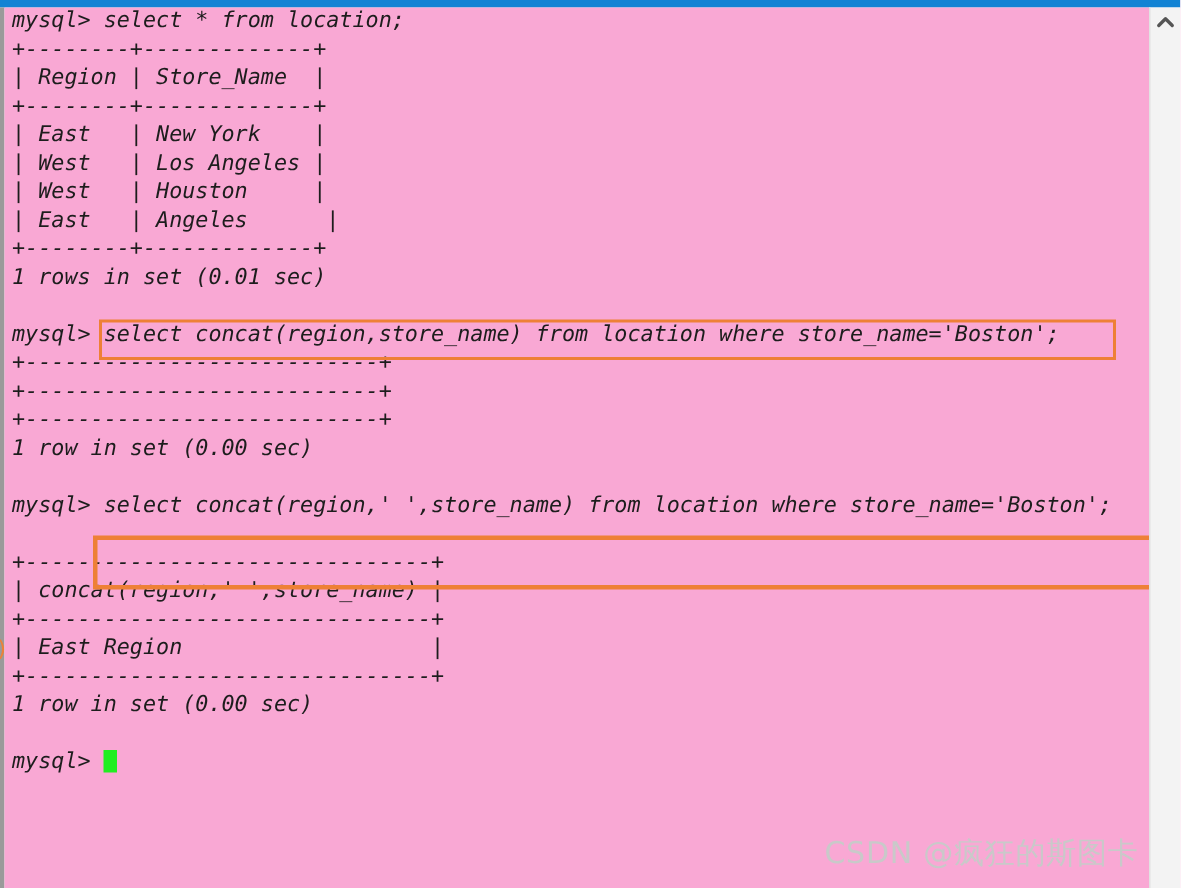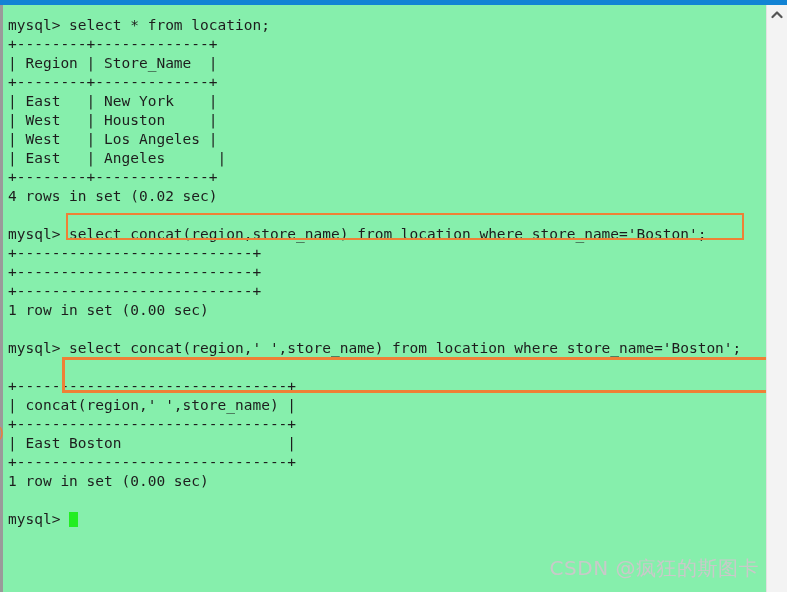--- a/index.html
+++ b/index.html
@@ -28,23 +28,24 @@
     position: absolute;
     top: 5px; left: 0;
     width: 3px; height: 587px;
     background: #9a9a9a;
   }
   
   .terminal {
     position: absolute;
     top: 5px; left: 3px;
     width: 763px; height: 587px;
-    background: #86efac;
-    padding: 11px 0 0 5px;
+    background: #f9a8d4;
+    padding: 0 0 0 5px;
     overflow: hidden;
+    font-style: italic;
   }
   .line {
     height: 19px;
     line-height: 19px;
     font-size: 14.5px;
     letter-spacing: 0px;
     color: #1d1d1d;
     white-space: pre;
     font-family: "DejaVu Sans Mono", "Liberation Mono", monospace;
   }
@@ -119,38 +120,38 @@
 
   <div class="titlebar"></div>
   <div class="left-border"></div>
 
   <div class="terminal">
     <div class="line">mysql&gt; select * from location;</div>
     <div class="line">+--------+-------------+</div>
     <div class="line">| Region | Store_Name  |</div>
     <div class="line">+--------+-------------+</div>
     <div class="line">| East   | New York    |</div>
+    <div class="line">| West   | Los Angeles |</div>
     <div class="line">| West   | Houston     |</div>
-    <div class="line">| West   | Los Angeles |</div>
     <div class="line">| East   | Angeles      |</div>
     <div class="line">+--------+-------------+</div>
-    <div class="line">4 rows in set (0.02 sec)</div>
+    <div class="line">1 rows in set (0.01 sec)</div>
     <div class="line blank"></div>
     <div class="line">mysql&gt; select concat(region,store_name) from location where store_name='Boston';</div>
     <div class="line">+---------------------------+</div>
     <div class="line">+---------------------------+</div>
     <div class="line">+---------------------------+</div>
     <div class="line">1 row in set (0.00 sec)</div>
     <div class="line blank"></div>
     <div class="line">mysql&gt; select concat(region,' ',store_name) from location where store_name='Boston';</div>
     <div class="line blank"></div>
     <div class="line">+-------------------------------+</div>
     <div class="line">| concat(region,' ',store_name) |</div>
     <div class="line">+-------------------------------+</div>
-    <div class="line">| East Boston                   |</div>
+    <div class="line">| East Region                   |</div>
     <div class="line">+-------------------------------+</div>
     <div class="line">1 row in set (0.00 sec)</div>
     <div class="line blank"></div>
     <div class="line"><span>mysql&gt; </span><span class="cursor"></span></div>
   </div>
 
   <div class="cut-glyph">)</div>
 
   <div class="hl-box" style="left:66px; top:213px; width:678px; height:27px;"></div>
   <div class="hl-box thick" style="left:62px; top:357px; width:716px; height:36px;"></div>

